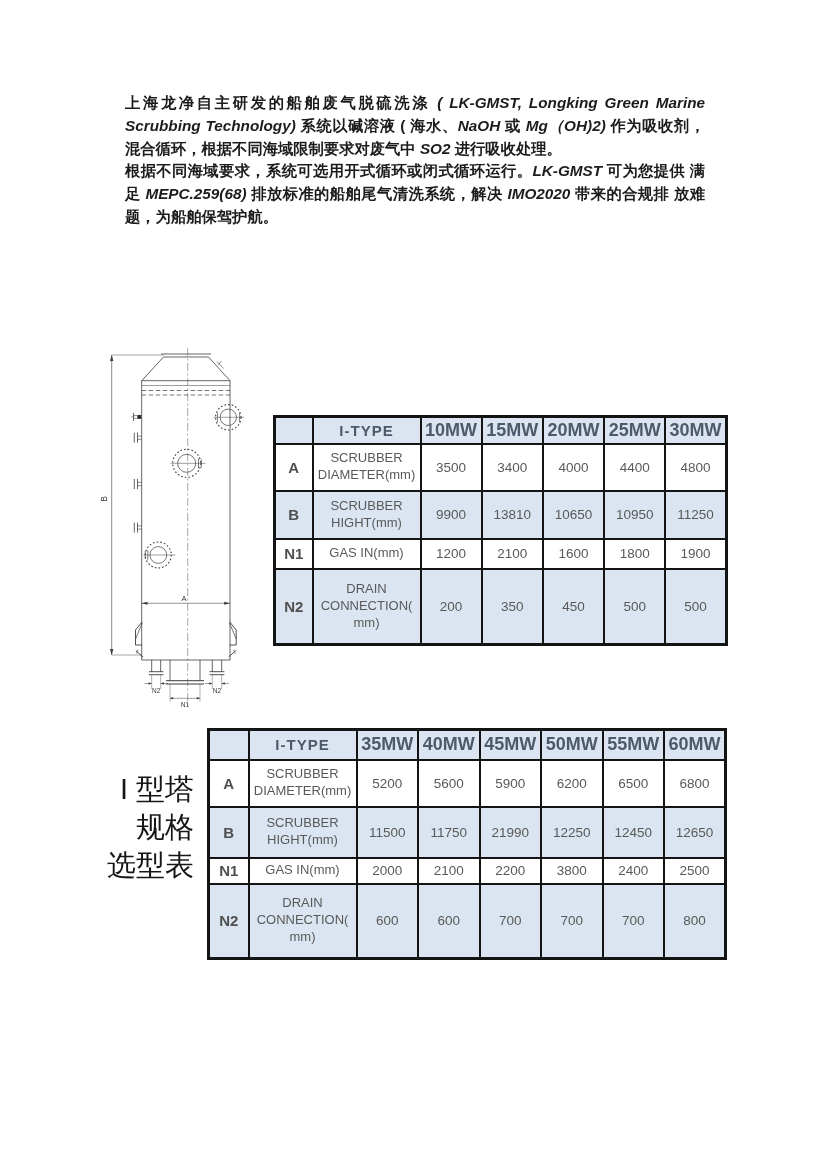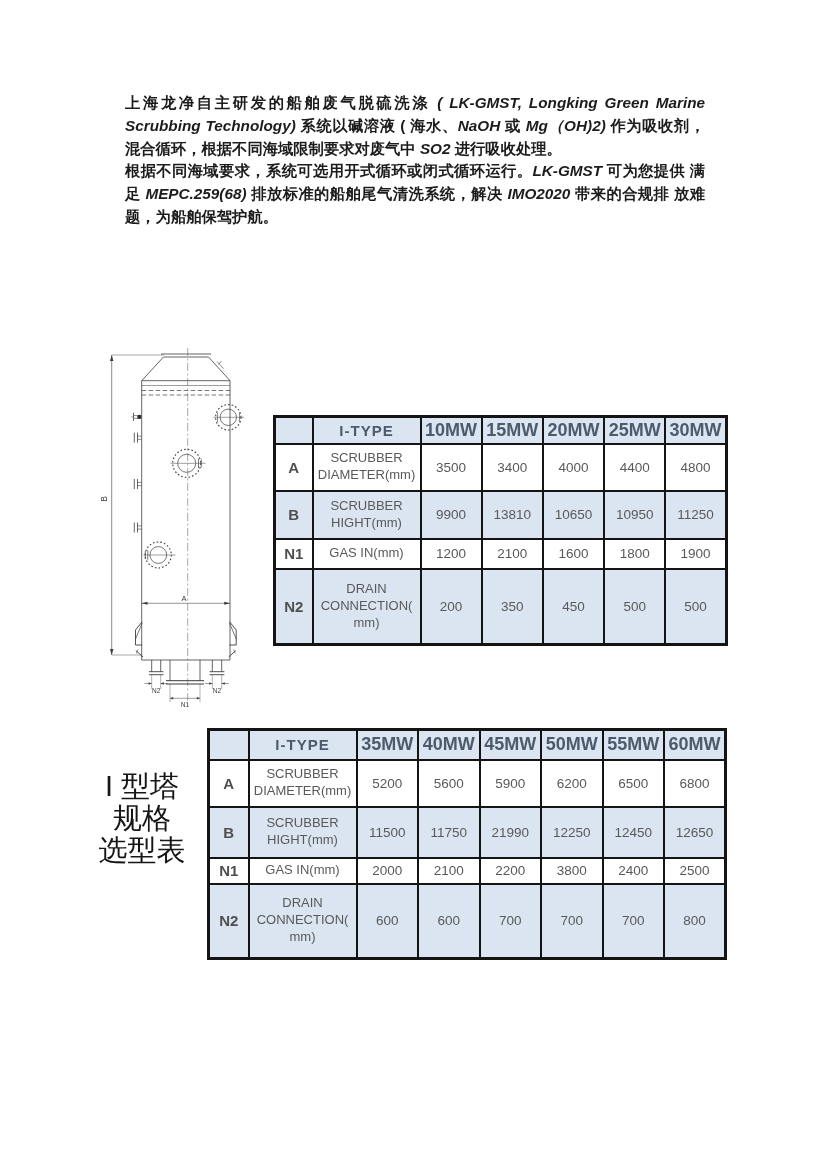--- a/index.html
+++ b/index.html
@@ -43,21 +43,21 @@
   .t2 { left:207px; top:728px; width:517px; }
   .t1 tr.hdr   { height:27px; } .t2 tr.hdr   { height:30px; }
   .t1 tr.row-a { height:47px; } .t2 tr.row-a { height:47px; }
   .t1 tr.row-b { height:48px; } .t2 tr.row-b { height:51px; }
   .t1 tr.row-n1{ height:30px; } .t2 tr.row-n1{ height:26px; }
   .t1 tr.row-n2{ height:76px; } .t2 tr.row-n2{ height:75px; }
 
   
   .side-label {
     position:absolute; left:90px; top:770px; width:104px;
-    text-align:center; font-size:29px; line-height:32px; font-weight:normal;
+    text-align:right; font-size:29px; line-height:38px; font-weight:normal;
     color:#161616; white-space:pre-line;
   }
 </style>
 </head>
 <body>
 
 <div class="page">
 
   <div class="intro">
       <p><span class="cn">上海龙净自主研发的船舶废气脱硫洗涤 </span><span class="latin">( LK-GMST, Longking Green Marine Scrubbing Technology)</span><span class="cn"> 系统以碱溶液 ( 海水、</span><span class="latin">NaOH</span><span class="cn"> 或 </span><span class="latin">Mg（OH)2)</span><span class="cn"> 作为吸收剂，混合循环，根据不同海域限制要求对废气中 </span><span class="latin">SO2</span><span class="cn"> 进行吸收处理。</span></p>

